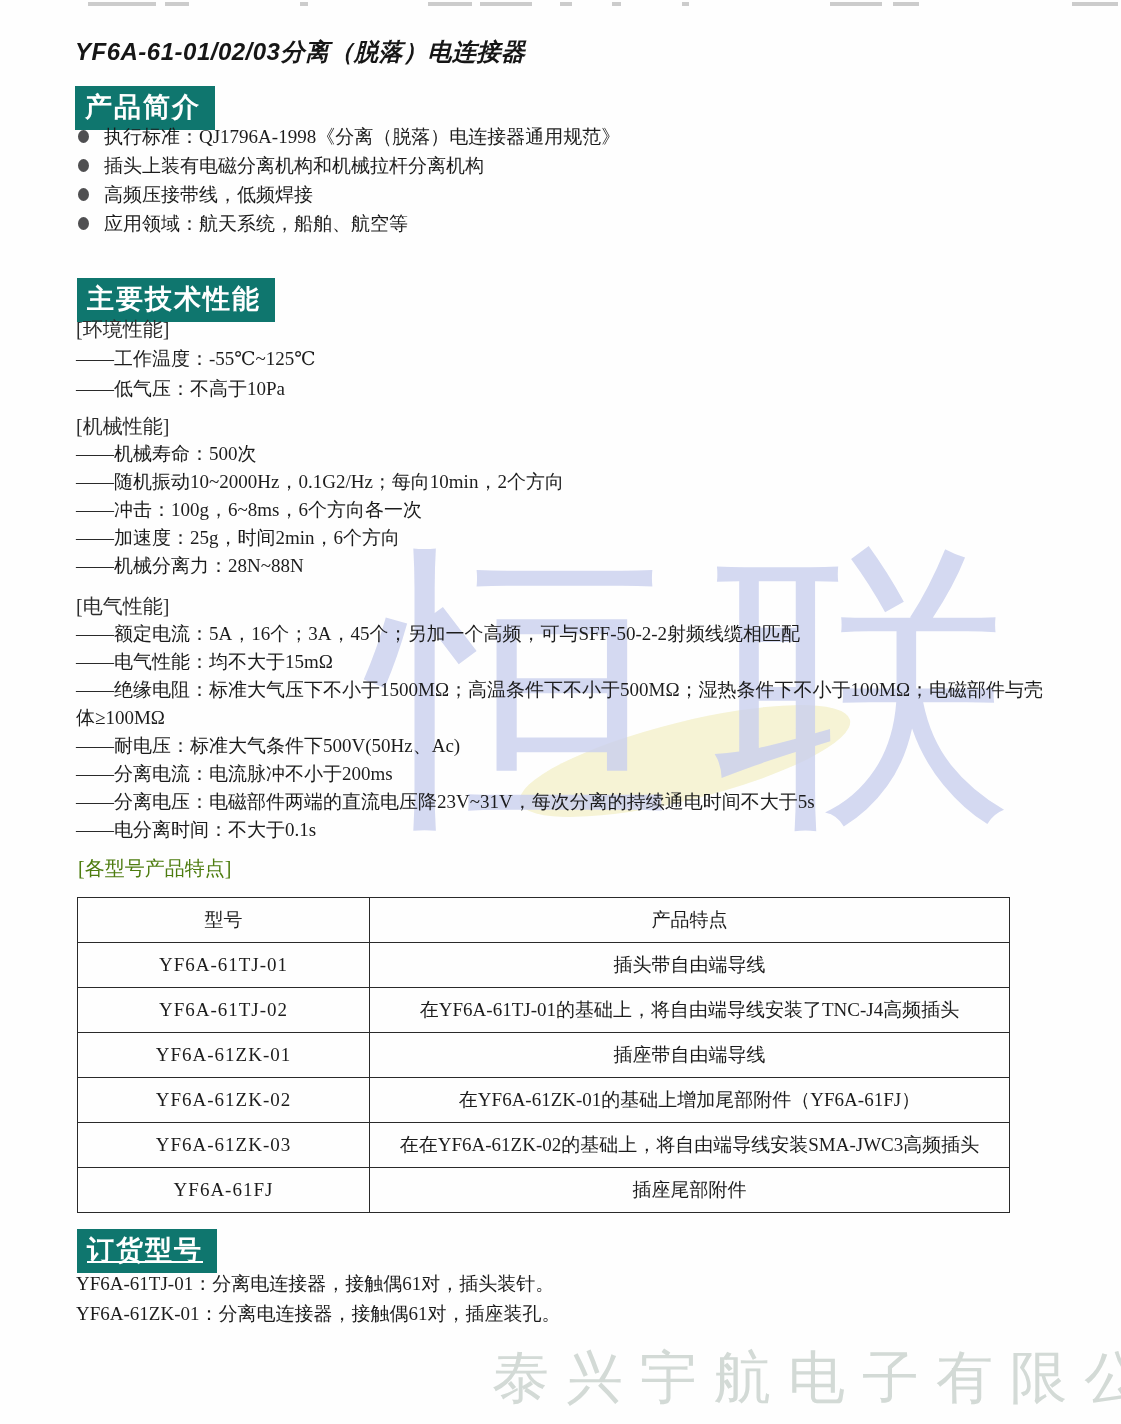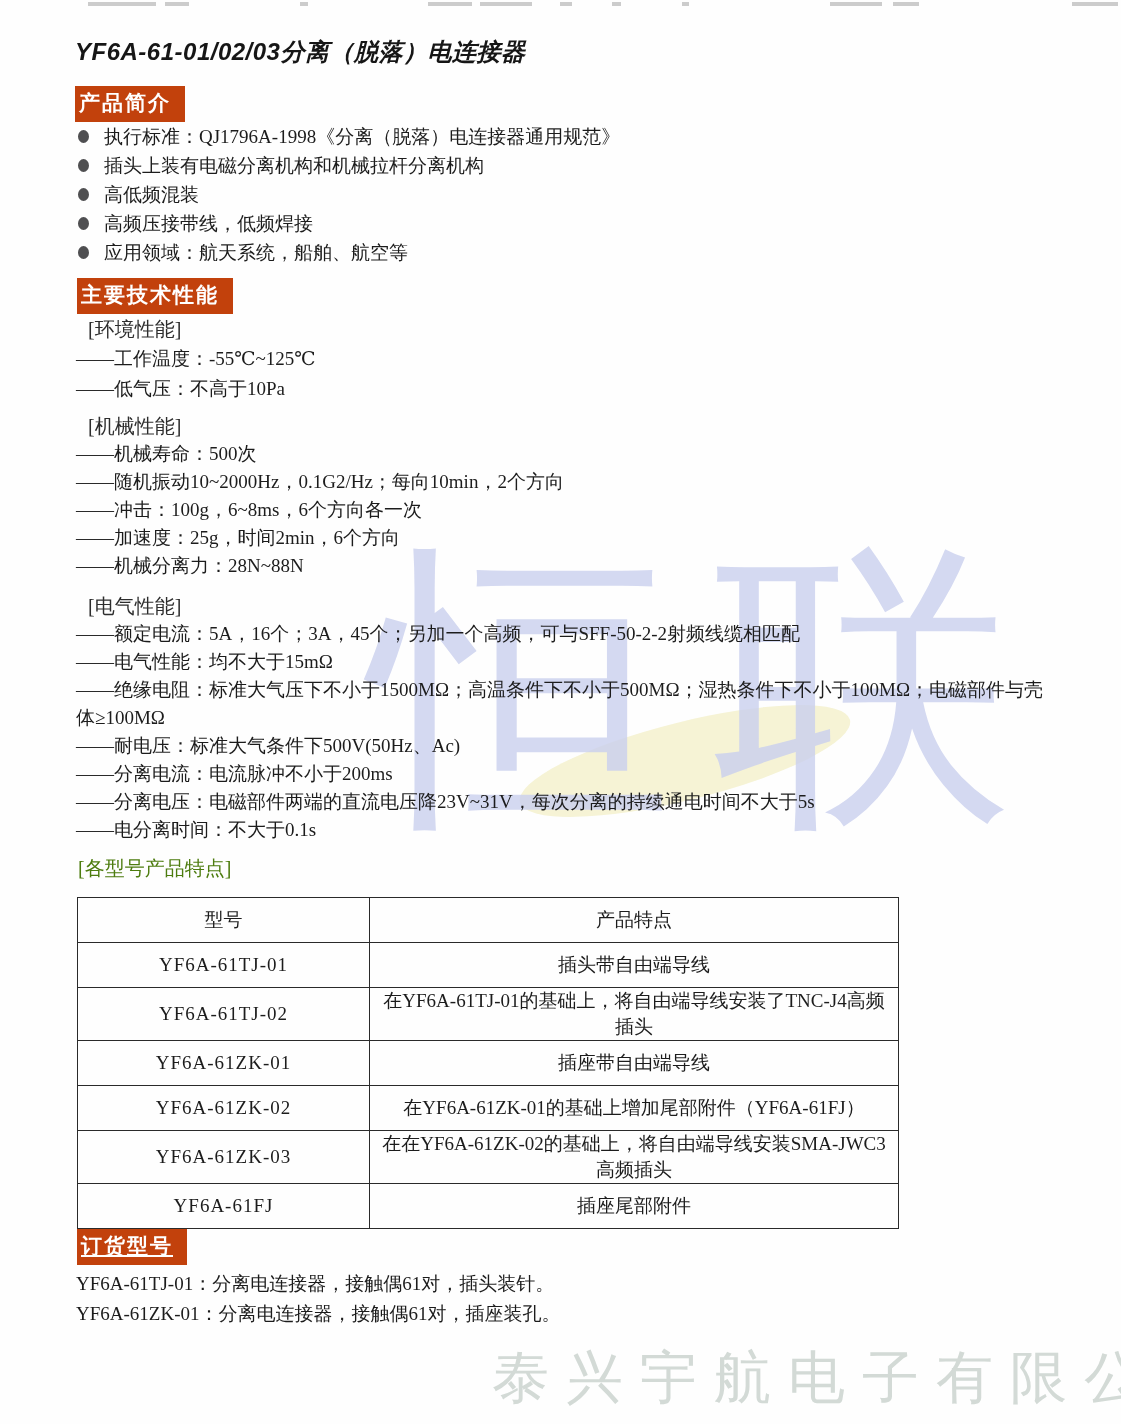--- a/index.html
+++ b/index.html
@@ -28,51 +28,51 @@
   }
   
   .artifact { position:absolute; top:2px; height:4px; background:#9a9a9a; opacity:.5; z-index:1; }
   
   .title {
     position:absolute; left:75px; top:36px; z-index:1;
     font-family:"Liberation Sans","DejaVu Sans",sans-serif;
     font-size:24px; font-weight:600; letter-spacing:.5px; color:#161616;font-style:italic;
   }
   .badge {
-    position:absolute; z-index:1; background:#c2410c; color:#ffffff;
+    position:absolute; z-index:1; background:#0f766e; color:#ffffff;
     font-family:"Liberation Sans","DejaVu Sans",sans-serif;
-    font-size:21px; font-weight:bold; letter-spacing:2px;
-    padding:3px 14px 5px 4px;
+    font-size:27px; font-weight:bold; letter-spacing:2px;
+    padding:3px 14px 5px 10px;
   }
   #badge-intro { left:75px;  top:86px; }
   #badge-perf  { left:77px;  top:278px; }
   #badge-order { left:77px;  top:1229px;text-decoration:underline; }
   .bullets {
     position:absolute; left:78px; top:122px; z-index:1;
     list-style:none; margin:0; padding:0; width:960px;
   }
   .bullets li { display:flex; align-items:center; height:29px; font-size:19px; }
   .dot {
     width:11px; height:13px; border-radius:50%;
     background:#4f4f51; margin-right:15px; flex:0 0 auto;
   }
   .group { position:absolute; left:76px; z-index:1; width:976px; }
   #group-env  { top:314px; }
   #group-mech { top:412px; }
   #group-elec { top:592px; }
-  .glabel { font-size:20px; color:#2d2d2d; line-height:28px;margin-left:12px; }
+  .glabel { font-size:20px; color:#2d2d2d; line-height:28px; }
   .pline  { font-size:19px; line-height:28px; }
   #group-env .glabel, #group-env .pline { line-height:30px; }
   #features-label {
     position:absolute; left:78px; top:855px; z-index:1;
     font-size:20px; color:#4d7c0f;
   }
   table.features {
     position:absolute; left:77px; top:897px; z-index:1;
-    width:822px; border-collapse:collapse; table-layout:fixed;
+    width:933px; border-collapse:collapse; table-layout:fixed;
     background:rgba(255,255,255,.0);
   }
   table.features th, table.features td {
     border:1px solid #2a2a2a; height:44px; text-align:center;
     font-size:19px; font-weight:normal; padding:0 6px;
   }
   table.features .col-model { width:292px; }
   td.model { letter-spacing:1px; }
   .ordering {
     position:absolute; left:76px; top:1269px; z-index:1; width:960px;
@@ -109,24 +109,20 @@
     <li>
         <span class="dot"></span>
         <span>执行标准：QJ1796A-1998《分离（脱落）电连接器通用规范》</span>
       </li>
     <li>
         <span class="dot"></span>
         <span>插头上装有电磁分离机构和机械拉杆分离机构</span>
       </li>
     <li>
         <span class="dot"></span>
-        <span>高低频混装</span>
-      </li>
-    <li>
-        <span class="dot"></span>
         <span>高频压接带线，低频焊接</span>
       </li>
     <li>
         <span class="dot"></span>
         <span>应用领域：航天系统，船舶、航空等</span>
       </li>
   </ul>
 
   <div class="badge" id="badge-perf">主要技术性能</div>
 

